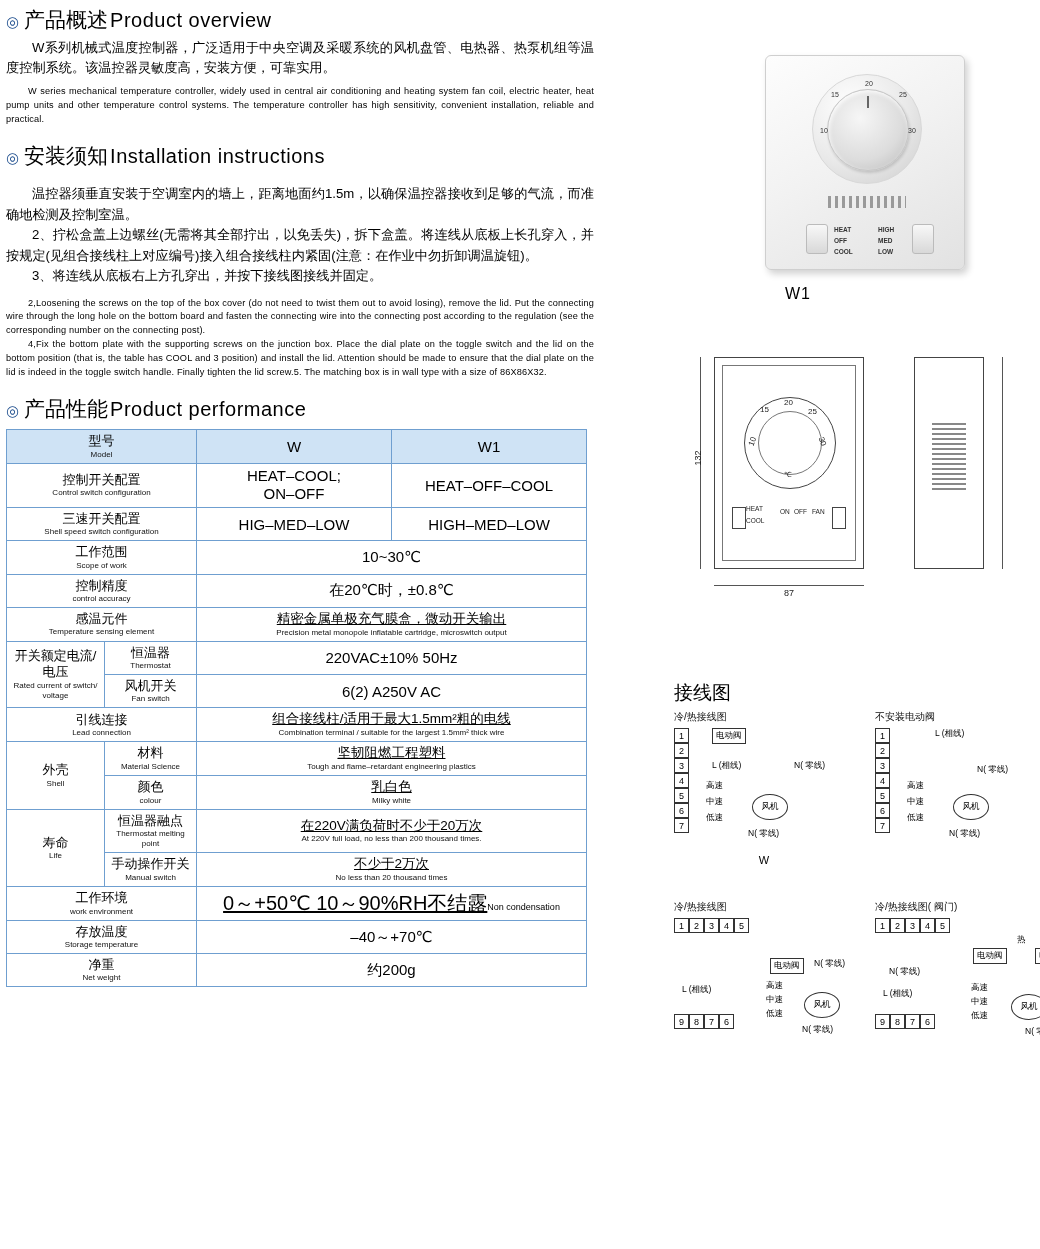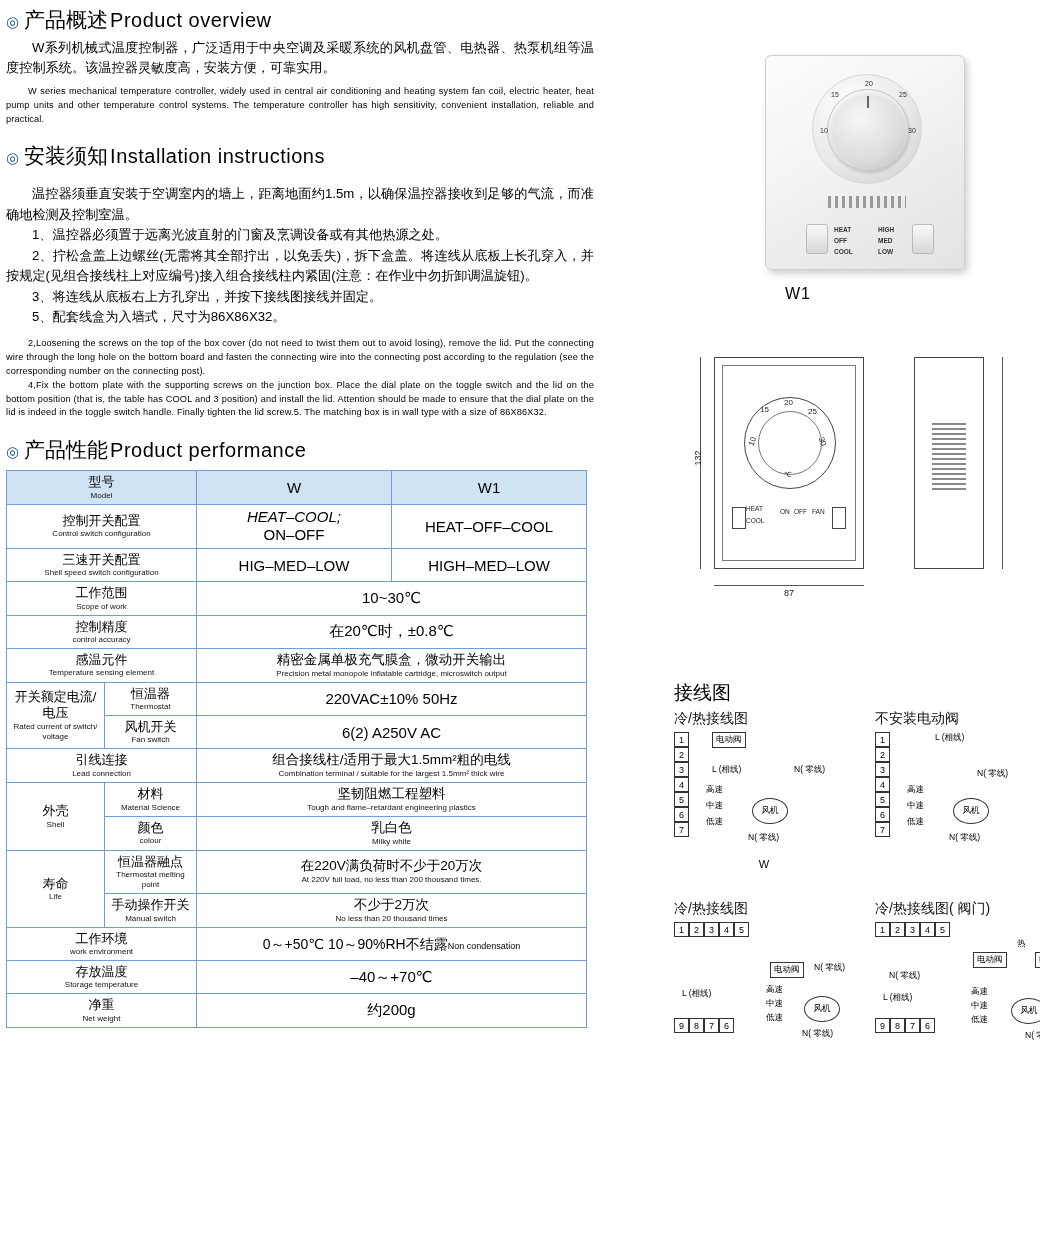--- a/index.html
+++ b/index.html
@@ -53,21 +53,21 @@
   table.spec td, table.spec th {
     border: 1px solid #6f9fd0;
     text-align: center;
     vertical-align: middle;
     padding: 3px 2px;
   }
   .hdr td { background:#cfe3f5; }
   .cn-l { font-size:13px; line-height:1.25; display:block; }
   .en-l { font-size:8px; line-height:1.25; display:block; color:#111; }
   .big { font-size:15px; }
-  .mid { font-size:13.5px; }
+  .mid { font-size:13.5px;text-decoration:underline; }
 
   
   .right-col { position:absolute; left:600px; top:0; width:440px; height:1249px; }
 
   
   .photo-wrap { position:absolute; left:165px; top:55px; }
   .device {
     width:200px; height:215px; border-radius:6px;
     background: linear-gradient(150deg,#fdfdfd 0%, #f2f2f2 45%, #e2e2e2 100%);
     border:1px solid #cfcfcf;
@@ -103,21 +103,21 @@
   
   .draw { position:absolute; left:92px; top:345px; width:330px; height:300px; }
   .dv-box { position:absolute; border:1px solid #444; }
   .dim-txt { position:absolute; font-size:9px; color:#222; }
   .vline { position:absolute; width:1px; background:#555; }
   .hline { position:absolute; height:1px; background:#555; }
 
   .wiring-title { position:absolute; left:74px; top:680px; font-size:19px; }
 
   .w-block { position:absolute; }
-  .w-cap { font-size:14px; color:#111; margin-bottom:4px; }
+  .w-cap { font-size:10px; color:#111; margin-bottom:4px; }
   .term {
     border:1px solid #333; width:15px; height:15px; font-size:9px;
     display:flex; align-items:center; justify-content:center; background:#fff;
   }
   .term-col { display:flex; flex-direction:column; }
   .term-row { display:flex; flex-direction:row; }
   .sm { font-size:8.5px; }
   .boxlbl {
     border:1px solid #333; font-size:8.5px; padding:1px 3px; background:#fff; display:inline-block;
   }
@@ -144,24 +144,22 @@
 
     <div class="gap14"></div>
 
     <div class="sec-head">
       <span class="sec-bullet">◎</span>
       <span class="sec-cn">安装须知</span>
       <span class="sec-en">Installation instructions</span>
     </div>
     <div class="gap10"></div>
     <p class="cn indent">温控器须垂直安装于空调室内的墙上，距离地面约1.5m，以确保温控器接收到足够的气流，而准确地检测及控制室温。</p>
-    <p class="cn indent">1、温控器必须置于远离光波直射的门窗及烹调设备或有其他热源之处。</p>
     <p class="cn indent">2、拧松盒盖上边螺丝(无需将其全部拧出，以免丢失)，拆下盒盖。将连线从底板上长孔穿入，并按规定(见组合接线柱上对应编号)接入组合接线柱内紧固(注意：在作业中勿折卸调温旋钮)。</p>
     <p class="cn indent">3、将连线从底板右上方孔穿出，并按下接线图接线并固定。</p>
-    <p class="cn indent">5、配套线盒为入墙式，尺寸为86X86X32。</p>
     <div class="gap10"></div>
     <p class="en indent">2,Loosening the screws on the top of the box cover (do not need to twist them out to avoid losing), remove the lid. Put the connecting wire through the long hole on the bottom board and fasten the connecting wire into the connecting post according to the regulation (see the corresponding number on the connecting post).</p>
     <p class="en indent">4,Fix the bottom plate with the supporting screws on the junction box. Place the dial plate on the toggle switch and the lid on the bottom position (that is, the table has COOL and 3 position) and install the lid. Attention should be made to ensure that the dial plate on the lid is indeed in the toggle switch handle. Finally tighten the lid screw.5. The matching box is in wall type with a size of 86X86X32.</p>
 
     <div class="gap14"></div>
 
     <div class="sec-head">
       <span class="sec-bullet">◎</span>
       <span class="sec-cn">产品性能</span>
       <span class="sec-en">Product performance</span>
@@ -183,21 +181,21 @@
         <td class="big">W</td>
         <td class="big">W1</td>
       </tr>
 
       <tr>
         <td colspan="2">
           <span class="cn-l">控制开关配置</span>
           <span class="en-l">Control switch configuration</span>
         </td>
         <td>
-          <span class="cn-l" style="font-size:15px;font-style:italic;">HEAT–COOL;</span>
+          <span class="cn-l" style="font-size:15px;">HEAT–COOL;</span>
           <span class="cn-l" style="font-size:15px;">ON–OFF</span>
         </td>
         <td class="big">HEAT–OFF–COOL</td>
       </tr>
 
       <tr>
         <td colspan="2">
           <span class="cn-l">三速开关配置</span>
           <span class="en-l">Shell speed switch configuration</span>
         </td>
@@ -311,21 +309,21 @@
           <span class="en-l">No less than 20 thousand times</span>
         </td>
       </tr>
 
       <tr>
         <td colspan="2">
           <span class="cn-l">工作环境</span>
           <span class="en-l">work environment</span>
         </td>
         <td colspan="2">
-          <span class="mid" style="font-size:14px;">0～+50℃ 10～90%RH不结露</span><span style="font-size:9px;">Non condensation</span>
+          <span class="mid" style="font-size:20px;">0～+50℃ 10～90%RH不结露</span><span style="font-size:9px;">Non condensation</span>
         </td>
       </tr>
 
       <tr>
         <td colspan="2">
           <span class="cn-l">存放温度</span>
           <span class="en-l">Storage temperature</span>
         </td>
         <td colspan="2" class="big">–40～+70℃</td>
       </tr>

